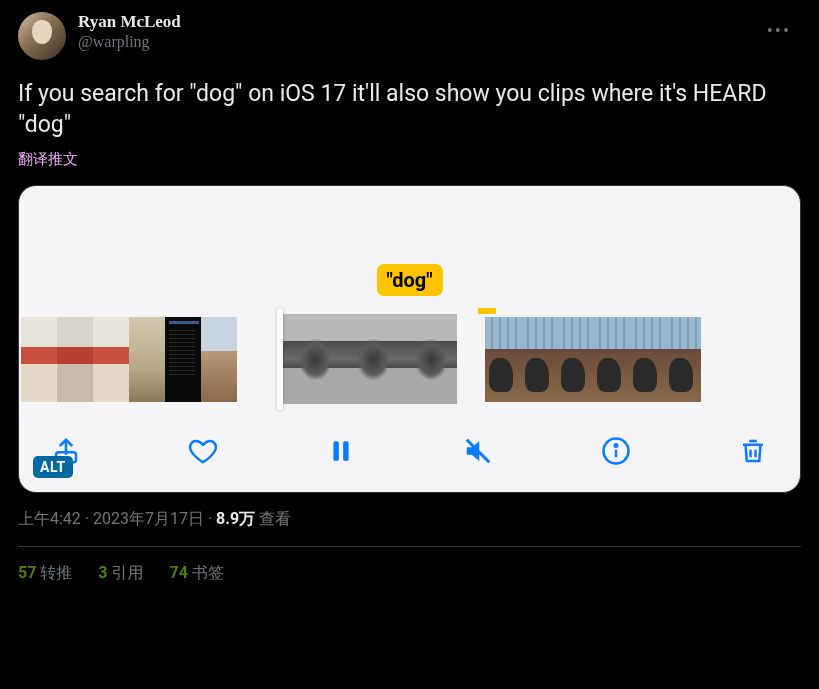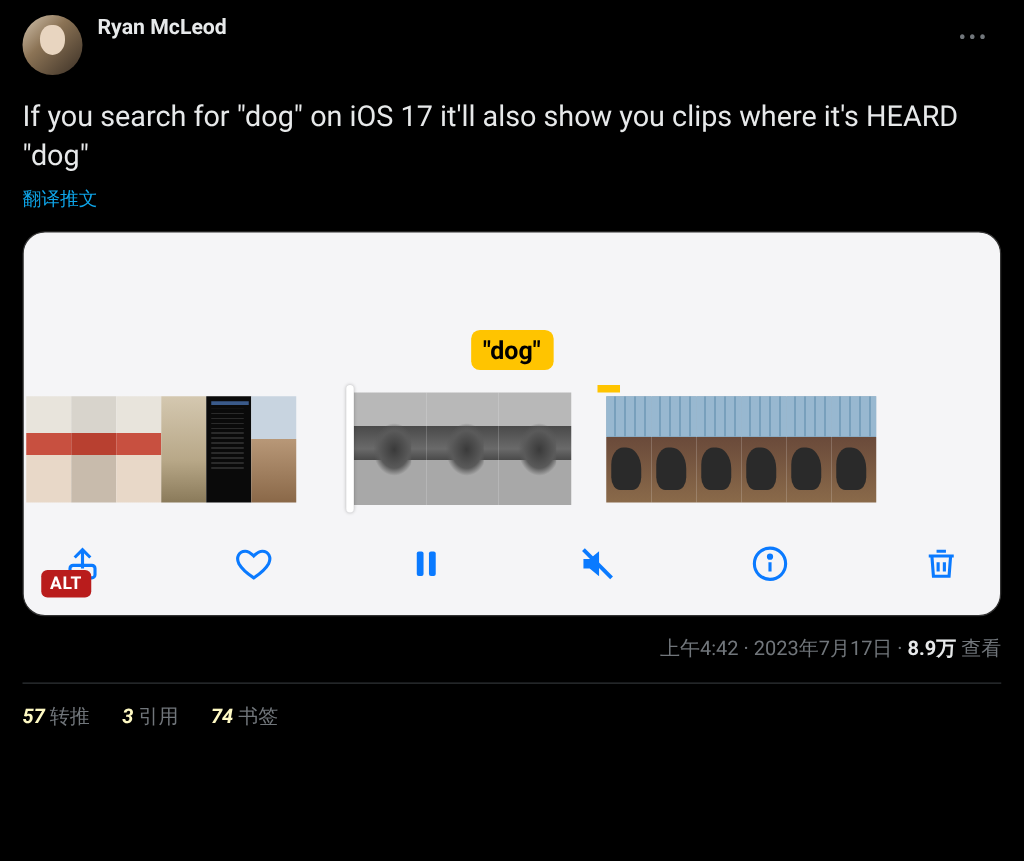--- a/index.html
+++ b/index.html
@@ -30,41 +30,41 @@
     overflow: hidden;
   }
   .avatar::after {
     content: "";
     position: absolute;
     top: 8px; left: 14px;
     width: 20px; height: 24px;
     background: #e8d5c0;
     border-radius: 45% 45% 50% 50%;
   }
-  .user-block { flex: 1; }
+  .user-block { flex: 1; font-family: Liberation Serif, serif; }
   .display-name { font-weight: 700; font-size: 17px; color: #e7e9ea; }
   .handle { color: #71767b; font-size: 16px; margin-top: 1px; }
   .more-btn {
     position: absolute;
     right: 6px; top: 4px;
     color: #71767b;
     font-size: 18px;
     letter-spacing: 2px;
     cursor: pointer;
     padding: 4px;
     border-radius: 50%;
   }
   .tweet-text {
     margin-top: 18px;
     font-size: 23px;
     line-height: 1.35;
     color: #e7e9ea;
   }
   .translate-link {
-    color: #0ea5e9;
+    color: #f0abfc;
     font-size: 15px;
     margin-top: 10px;
     cursor: pointer;
   }
   .media-card {
     margin-top: 16px;
     background: #f5f5f7;
     border-radius: 18px;
     overflow: hidden;
     position: relative;
@@ -188,57 +188,57 @@
     justify-content: center;
     width: 38px;
     height: 38px;
   }
   .ctrl svg { width: 30px; height: 30px; }
   .ctrl.pause svg { width: 26px; height: 30px; }
   .alt-badge {
     position: absolute;
     left: 14px;
     bottom: 14px;
-    background: #b91c1c;
+    background: #0369a1;
     color: #fff;
     font-size: 14px;
     font-weight: 700;
     padding: 3px 7px;
     border-radius: 5px;
     letter-spacing: 0.5px;
   }
   .meta-line {
     margin-top: 16px;
     color: #71767b;
     font-size: 16px;
-    text-align: right;
   }
   .meta-line b { color: #e7e9ea; font-weight: 700; }
   .divider {
     border-top: 1px solid #2f3336;
     margin-top: 16px;
   }
   .stats {
     display: flex;
     gap: 26px;
     padding: 16px 0 0 0;
     font-size: 16px;
     color: #71767b;
   }
-  .stat b { color: #fef9c3; font-weight: 700; margin-right: 4px; font-style: italic; }
+  .stat b { color: #4d7c0f; font-weight: 700; margin-right: 4px; }
 </style>
 </head>
 <body>
 
 <div class="tweet">
 
   <div class="header">
     <div class="avatar"></div>
     <div class="user-block">
       <div class="display-name">Ryan McLeod</div>
+      <div class="handle">@warpling</div>
     </div>
     <div class="more-btn">
       <span>•••</span>
     </div>
   </div>
 
   <div class="tweet-text">If you search for "dog" on iOS 17 it'll also show you clips where it's HEARD "dog"</div>
 
   <div class="translate-link">翻译推文</div>
 

